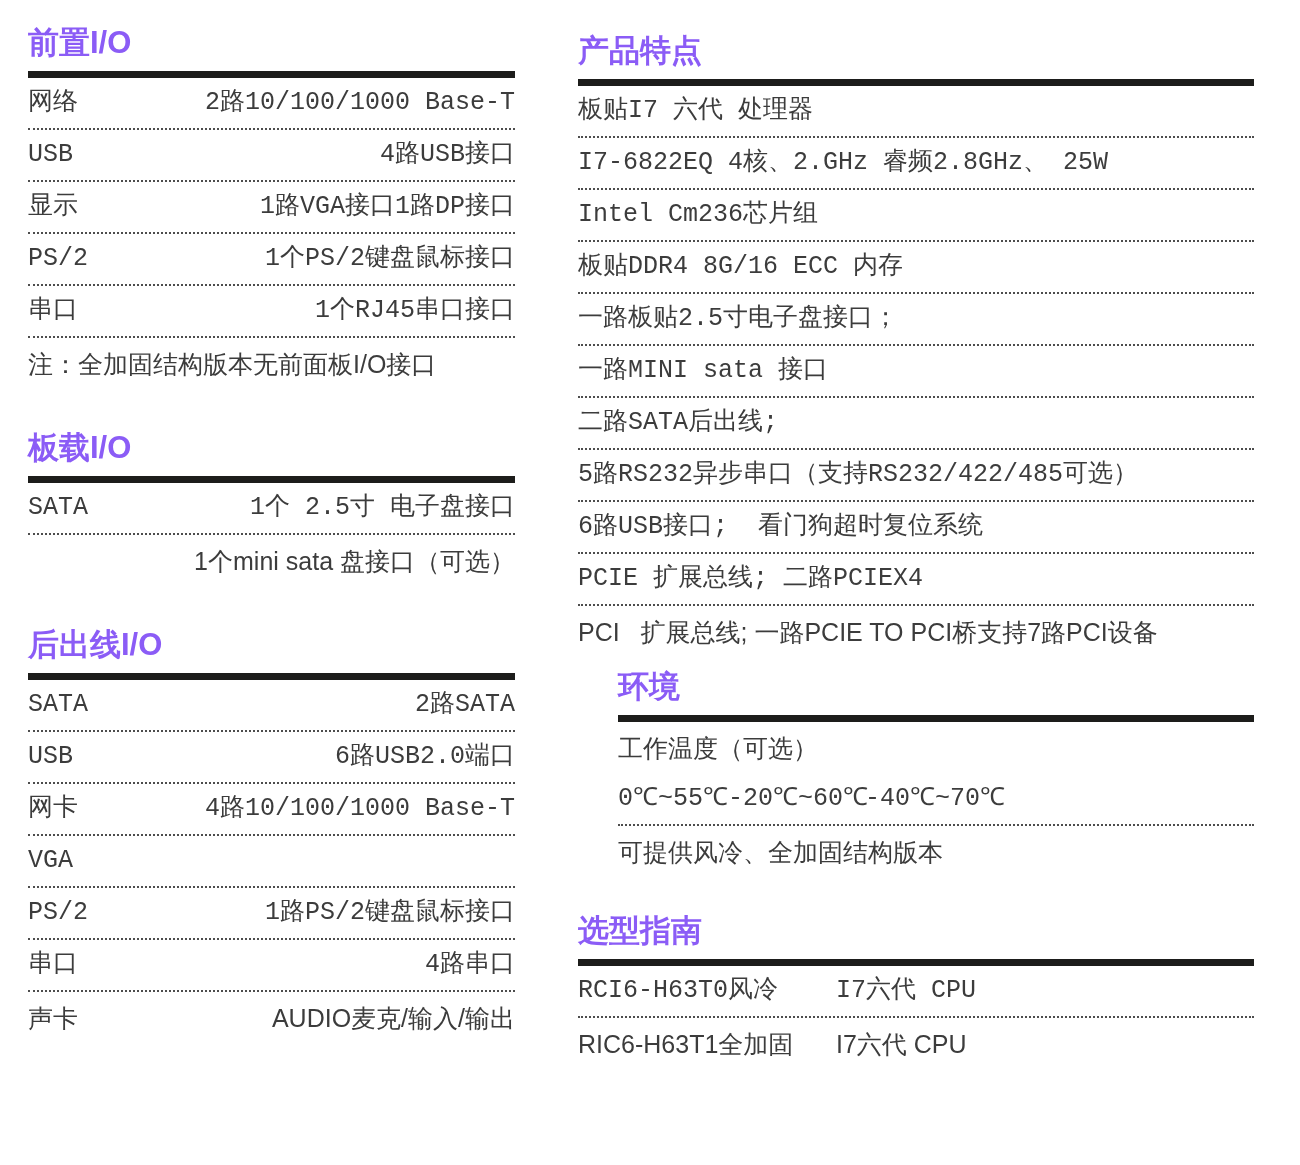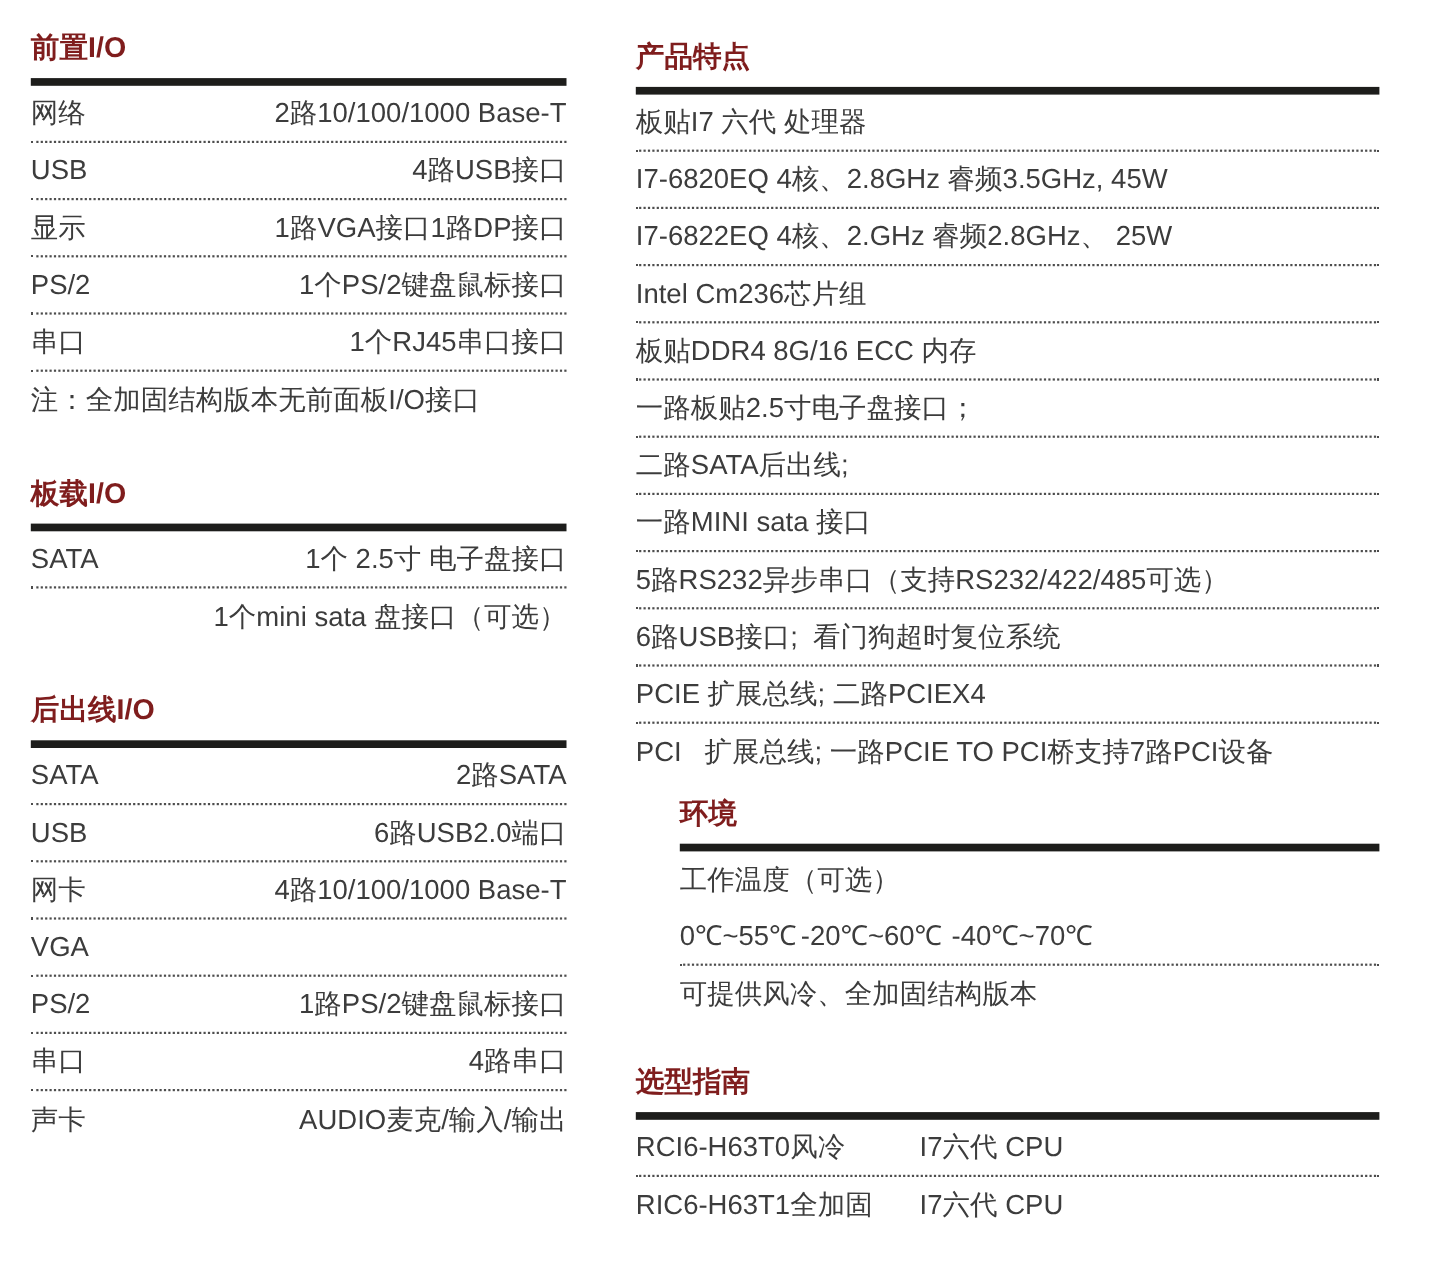--- a/index.html
+++ b/index.html
@@ -17,44 +17,45 @@
     overflow: hidden;
   }
   .col {
     position: absolute;
   }
   .col-left  { left: 28px;  top: 26px; width: 487px; }
   .col-right { left: 578px; top: 34px; width: 676px; }
 
   .sec h2 {
     margin: 0 0 11px 0;
-    font-size: 26px;
+    font-size: 31px;
     line-height: 34px;
     font-weight: bold;
-    color: #7f1d1d;
+    color: #8b5cf6;
     white-space: pre;
   }
   .bar {
     height: 7px;
     background: #1d1d1b;
   }
   .col-left .sec + .sec { margin-top: 41px; }
   .sec-env    { margin-top: 12px; margin-left: 40px; }
   .sec-select { margin-top: 36px; }
 
   .row {
     display: flex;
     align-items: center;
     height: 52px;
     box-sizing: border-box;
     font-size: 25px;
     line-height: 30px;
   }
   .row.dotted {
     border-bottom: 2px dotted #4d4d4d;
+    font-family: Liberation Mono, monospace;
   }
   .row span { white-space: pre; }
   .lbl   { width: 94px; flex: 0 0 94px; }
   .val   { flex: 1; text-align: right; }
   .part0 { width: 110px; flex: 0 0 110px; }
   .part1 { width: 137px; flex: 0 0 137px; }
   .model { width: 258px; flex: 0 0 258px; }
 </style>
 </head>
 <body>
@@ -147,39 +148,36 @@
   <div class="col col-right">
 
     <section class="sec">
       <h2>产品特点</h2>
       <div class="bar"></div>
       <div class="rows">
           <div class="row dotted">
             <span class="txt">板贴I7 六代 处理器</span>
           </div>
           <div class="row dotted">
-            <span class="txt">I7-6820EQ 4核、2.8GHz 睿频3.5GHz, 45W</span>
-          </div>
-          <div class="row dotted">
             <span class="txt">I7-6822EQ 4核、2.GHz 睿频2.8GHz、 25W</span>
           </div>
           <div class="row dotted">
             <span class="txt">Intel Cm236芯片组</span>
           </div>
           <div class="row dotted">
             <span class="txt">板贴DDR4 8G/16 ECC 内存</span>
           </div>
           <div class="row dotted">
             <span class="txt">一路板贴2.5寸电子盘接口；</span>
           </div>
           <div class="row dotted">
+            <span class="txt">一路MINI sata 接口</span>
+          </div>
+          <div class="row dotted">
             <span class="txt">二路SATA后出线;</span>
-          </div>
-          <div class="row dotted">
-            <span class="txt">一路MINI sata 接口</span>
           </div>
           <div class="row dotted">
             <span class="txt">5路RS232异步串口（支持RS232/422/485可选）</span>
           </div>
           <div class="row dotted">
             <span class="txt">6路USB接口;  看门狗超时复位系统</span>
           </div>
           <div class="row dotted">
             <span class="txt">PCIE 扩展总线; 二路PCIEX4</span>
           </div>

